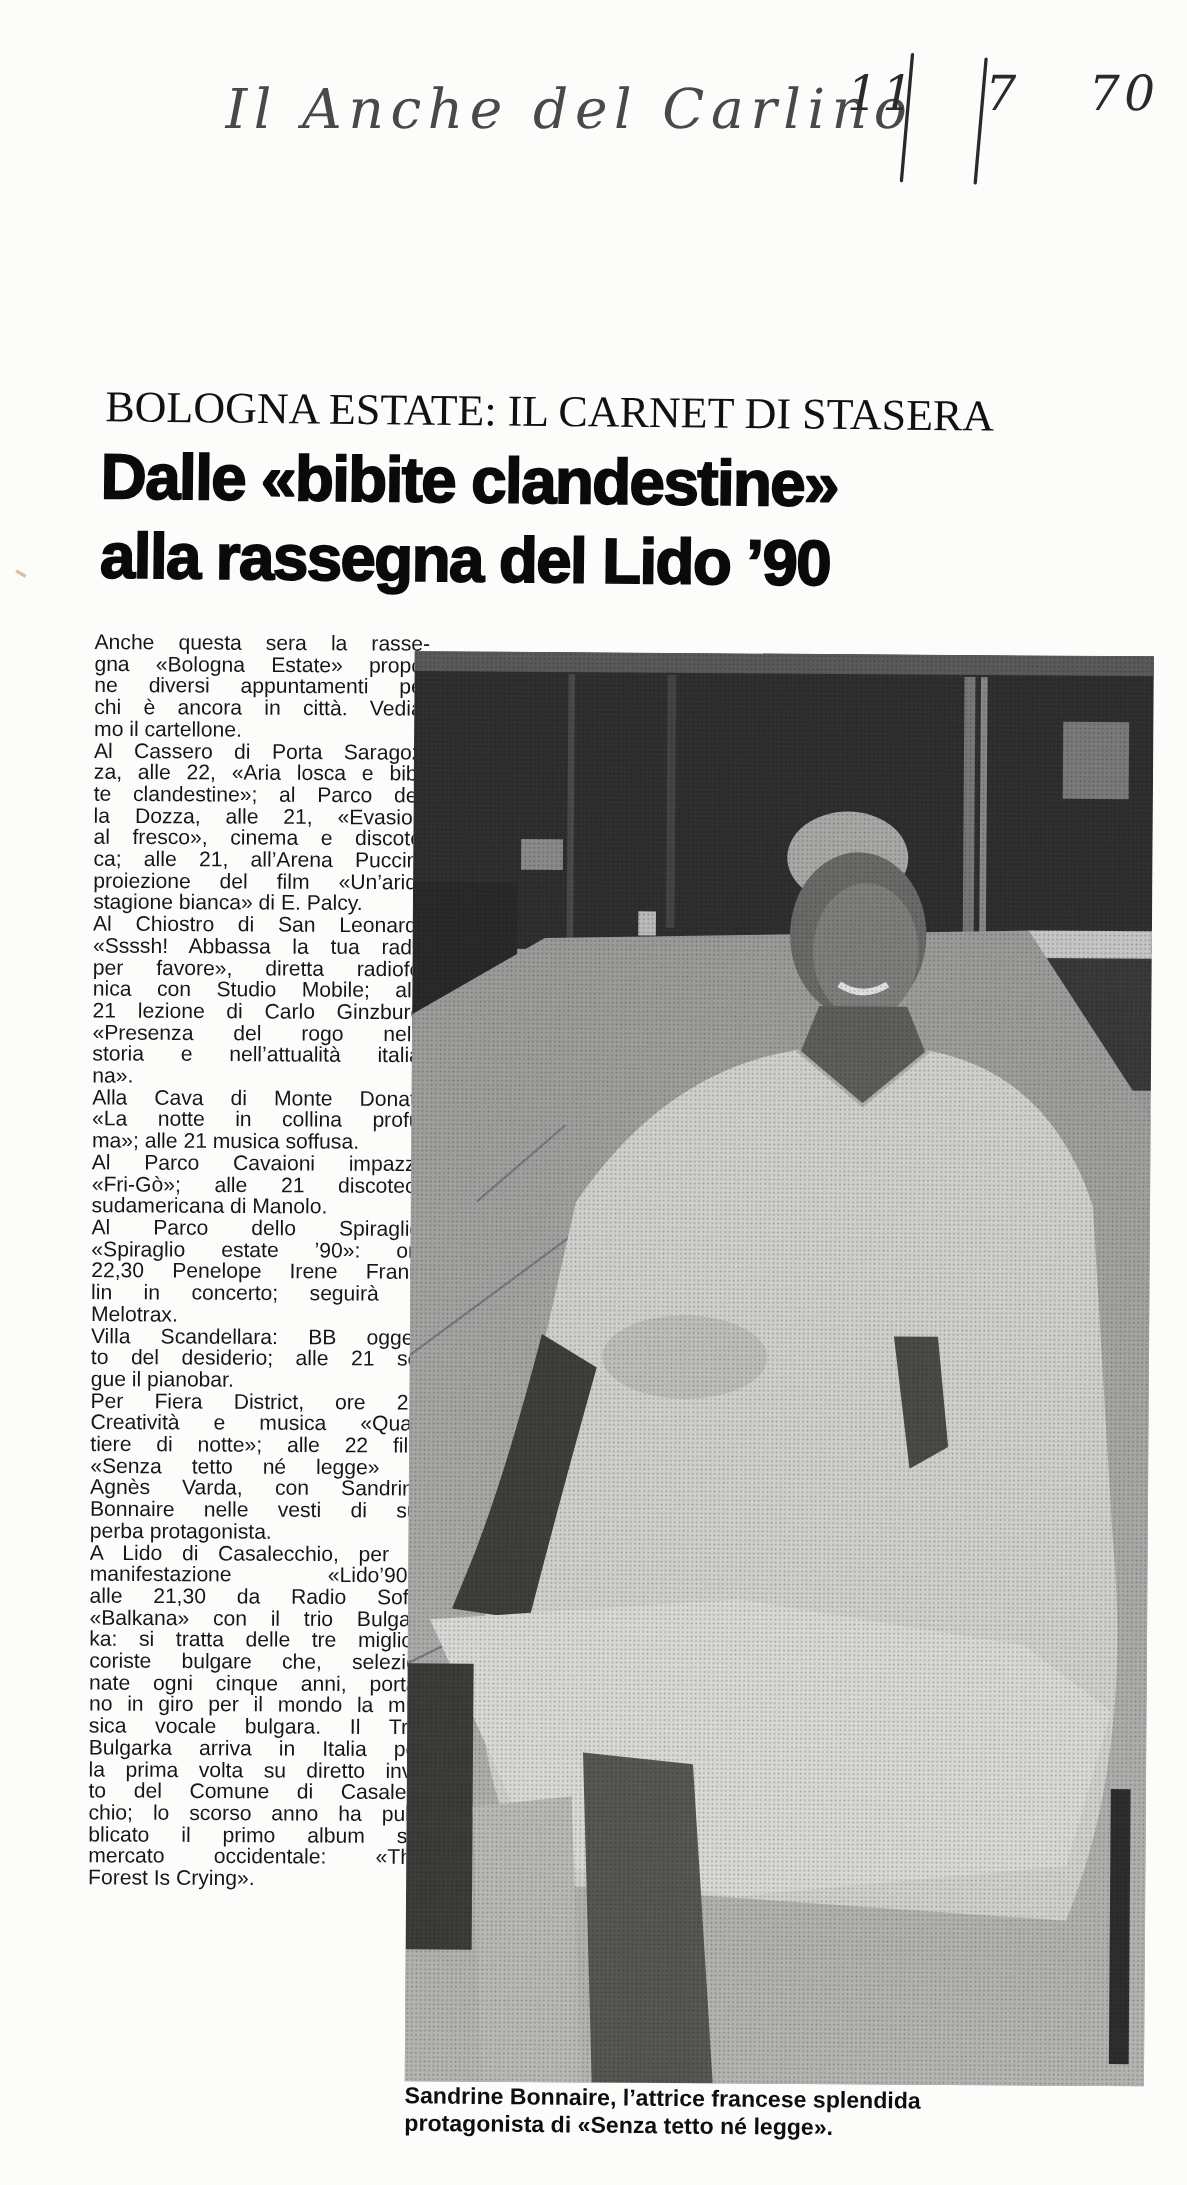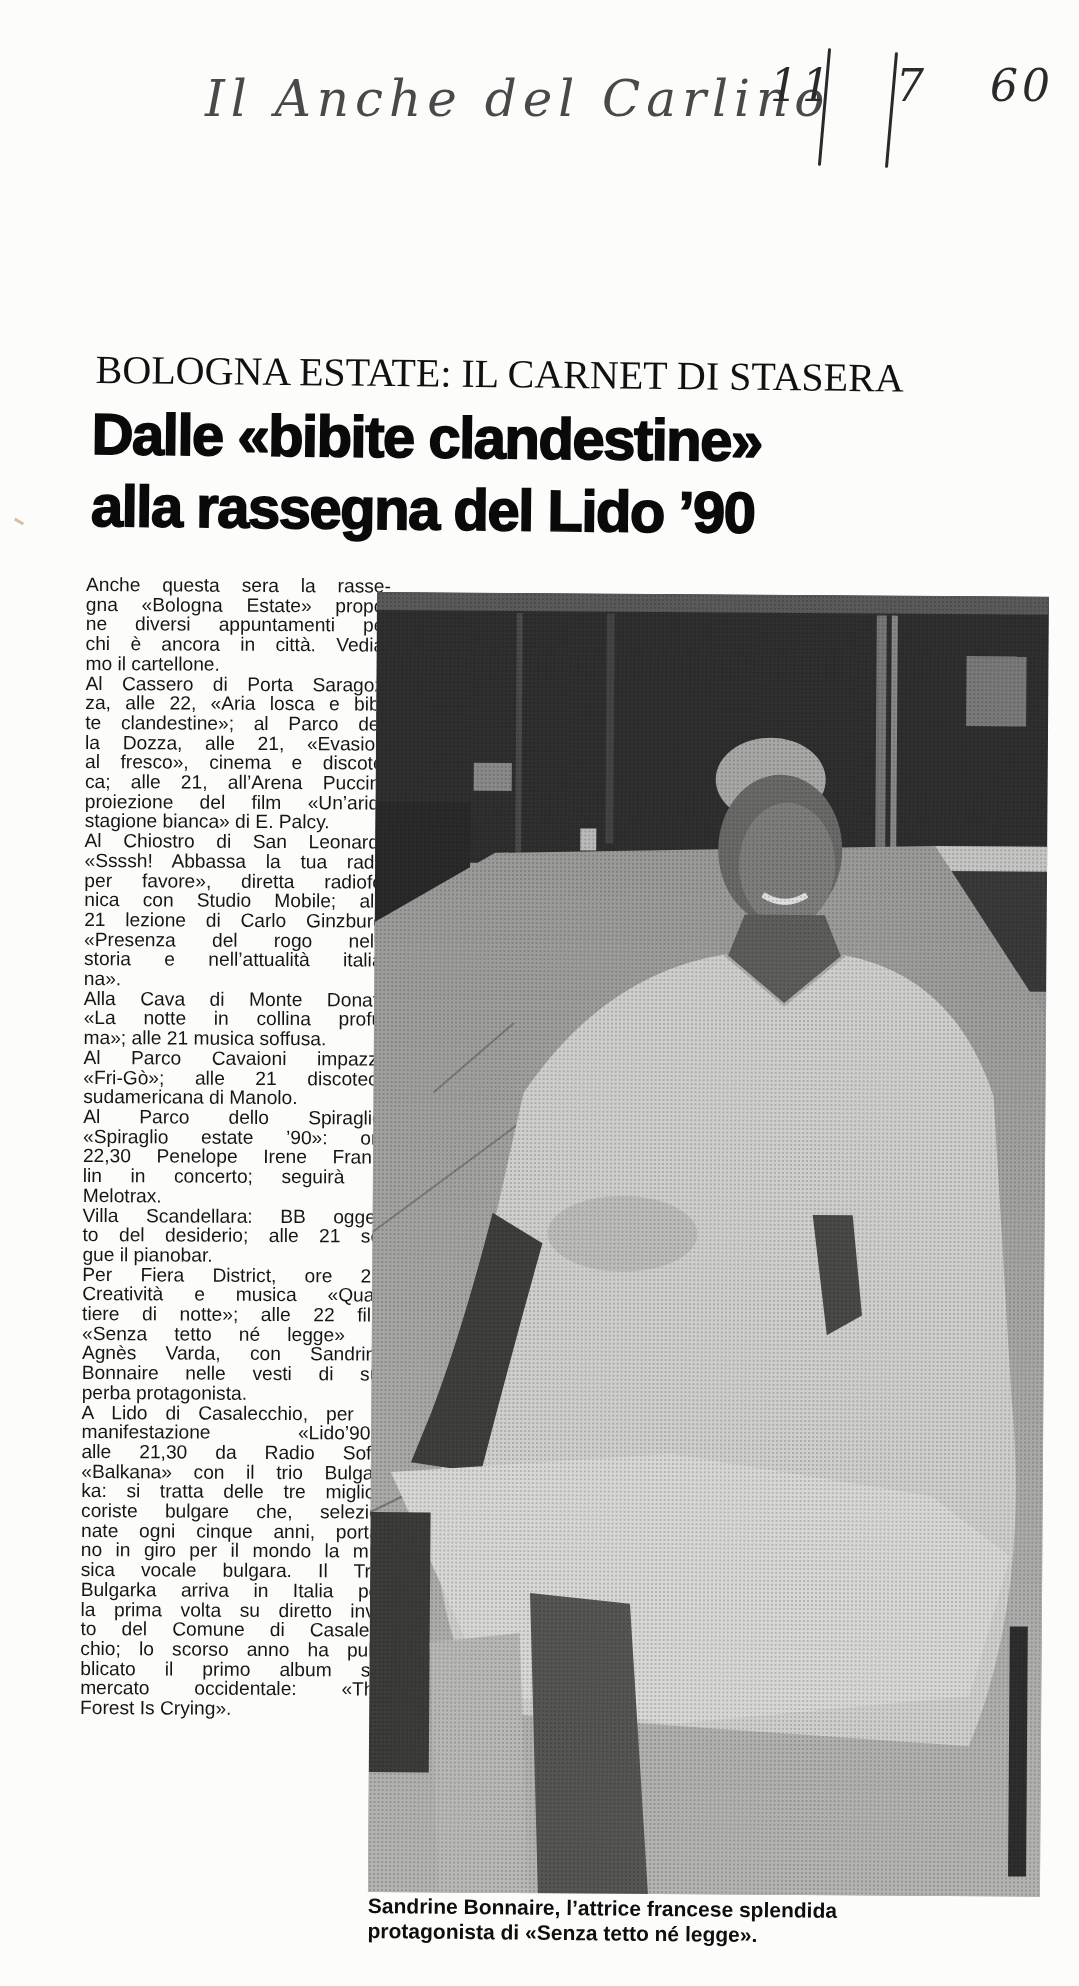--- a/index.html
+++ b/index.html
@@ -60,21 +60,21 @@
 </style>
 </head>
 <body>
 
 <div class="hw-text">Il Anche del Carlino</div>
 <div class="hw-date">
   <span>11</span>
   <span style="display:inline-block;width:26px"></span>
   <span>7</span>
   <span style="display:inline-block;width:26px"></span>
-  <span>60</span>
+  <span>70</span>
 </div>
 <div class="hw-slash" style="left:823px;top:48px;height:118px;"></div>
 <div class="hw-slash" style="left:890px;top:52px;height:116px;"></div>
 
 <div class="speck"></div>
 
 <div class="kicker">BOLOGNA ESTATE: IL CARNET DI STASERA</div>
 
 <div class="headline">
   <div>Dalle «bibite clandestine»</div>

